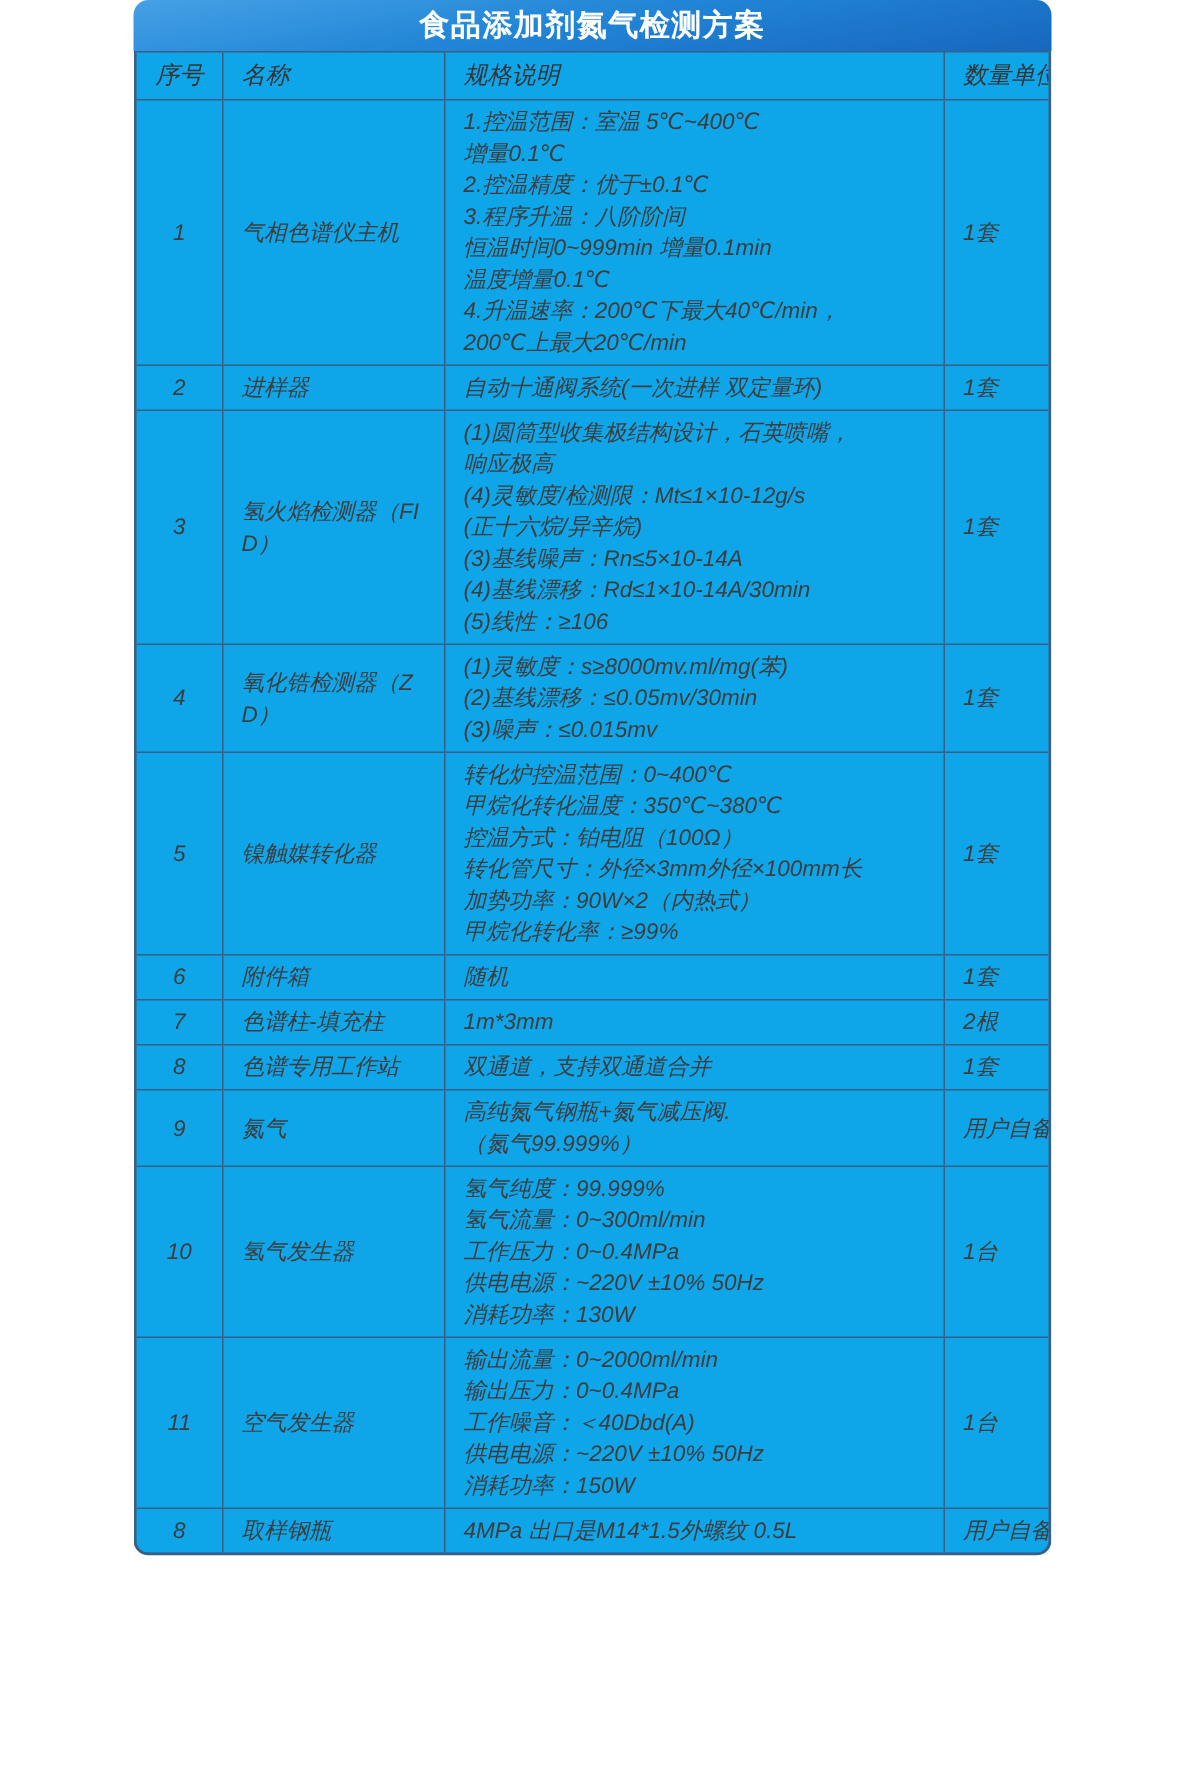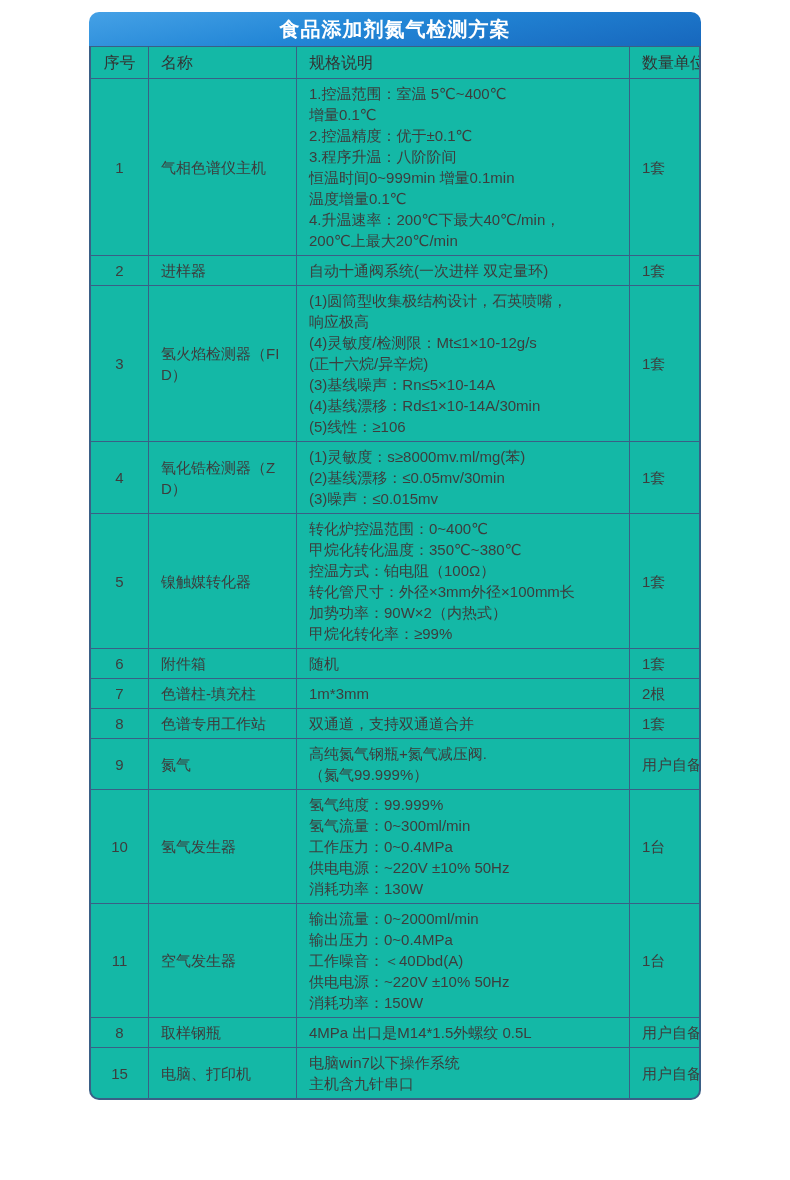--- a/index.html
+++ b/index.html
@@ -6,21 +6,21 @@
     margin: 0;
     padding: 0;
     background: #ffffff;
     font-family: "Liberation Sans", "DejaVu Sans", sans-serif;
   }
   .page {
     width: 790px;
     min-height: 1180px;
     background: #ffffff;
     box-sizing: border-box;
-    padding-top: 12px;
+    padding-top: 0;
   }
   .panel {
     width: 612px;
     margin: 0 auto;
   }
   .title-bar {
     height: 34px;
     line-height: 34px;
     background: linear-gradient(170deg, #45a1e6 0%, #2286d6 45%, #1767bd 100%);
     border-radius: 10px 10px 0 0;
@@ -28,21 +28,22 @@
     color: #ffffff;
     font-size: 20px;
     font-weight: bold;
     letter-spacing: 1px;
   }
   .table-wrap {
     border: 2px solid #3a5f86;
     border-top: none;
     border-radius: 0 0 10px 10px;
     overflow: hidden;
-    background: #14b8a6;
+    background: #0ea5e9;
+    font-style: italic;
   }
   table.spec {
     border-collapse: collapse;
     table-layout: fixed;
     width: calc(100% + 2px);
     margin: 0 -1px -1px -1px;
   }
   table.spec th,
   table.spec td {
     border: 1.5px solid #3a5f86;
@@ -185,25 +186,18 @@
 供电电源：~220V ±10% 50Hz
 消耗功率：150W</td>
             <td class="c-qty">1台</td>
           </tr>
           <tr>
             <td class="c-no">8</td>
             <td class="c-name">取样钢瓶</td>
             <td class="c-spec">4MPa 出口是M14*1.5外螺纹 0.5L</td>
             <td class="c-qty">用户自备</td>
           </tr>
-          <tr>
-            <td class="c-no">15</td>
-            <td class="c-name">电脑、打印机</td>
-            <td class="c-spec">电脑win7以下操作系统
-主机含九针串口</td>
-            <td class="c-qty">用户自备</td>
-          </tr>
         </tbody>
       </table>
     </div>
 
   </div>
 </div>
 
 </body></html>

